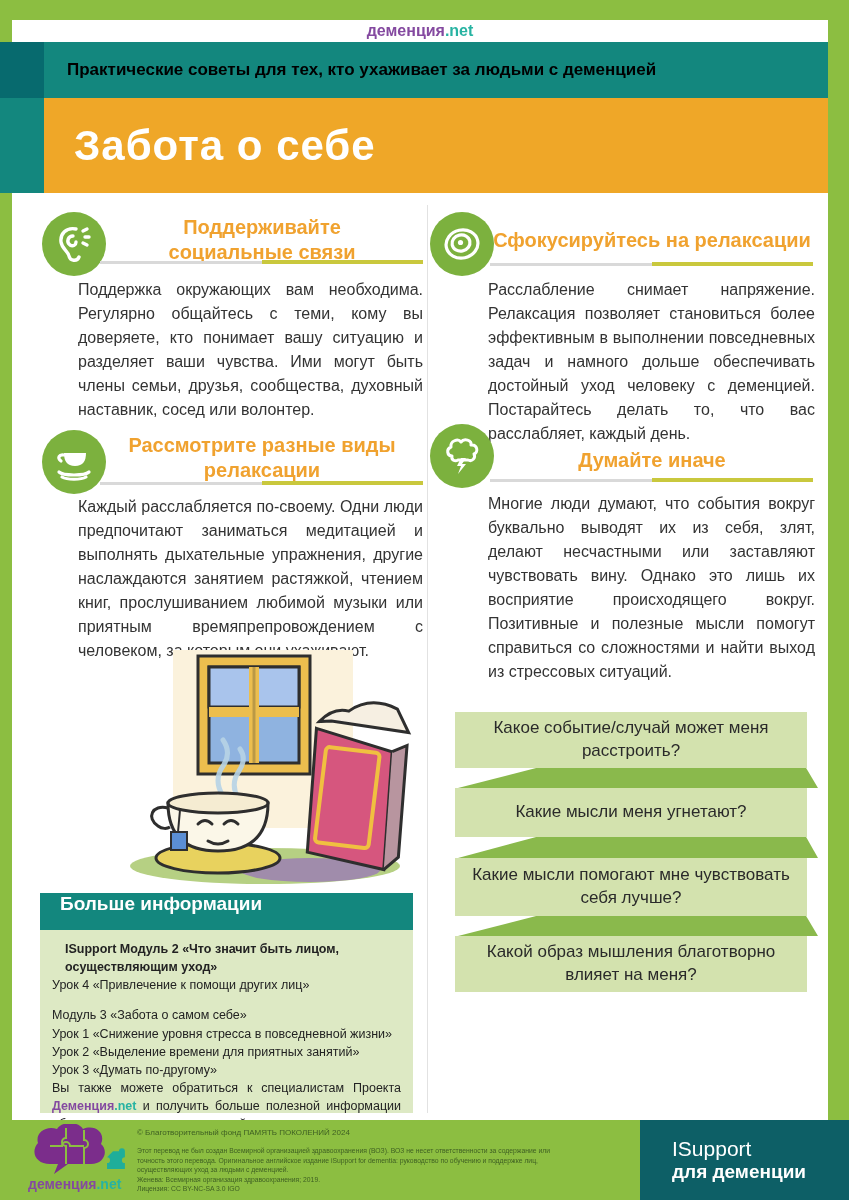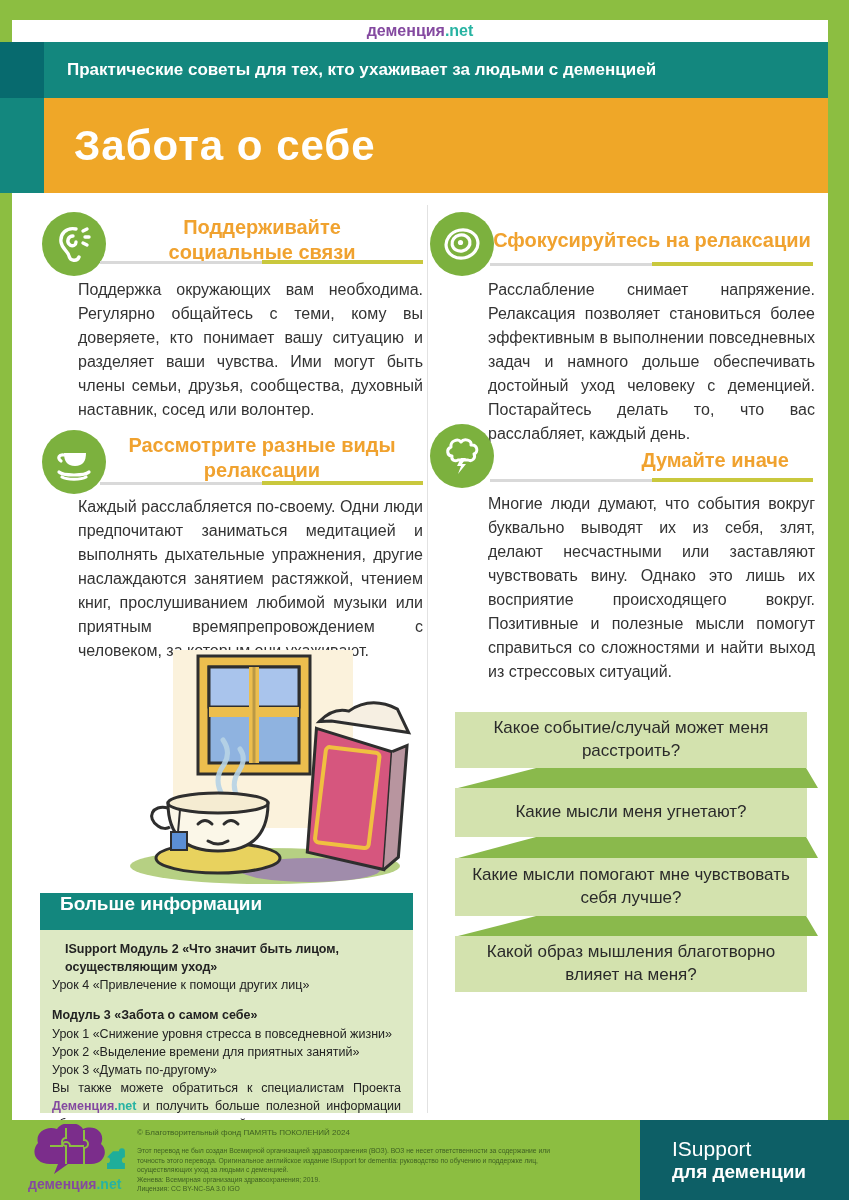--- a/index.html
+++ b/index.html
@@ -12,21 +12,21 @@
   *{margin:0;padding:0;box-sizing:border-box;}
   body{font-family:"Liberation Sans","DejaVu Sans",sans-serif;}
   #page{position:relative;width:849px;height:1200px;background:var(--green);overflow:hidden;}
   #card{position:absolute;left:12px;top:20px;width:816px;height:1100px;background:#ffffff;}
   
   .logo-bar{position:absolute;left:12px;top:20px;width:816px;height:22px;background:#fff;
     display:flex;align-items:center;justify-content:center;font-weight:bold;font-size:16px;}
   .brand-purple{color:var(--purple);}
   .brand-teal{color:var(--brand_teal);}
   .tagline-band{position:absolute;left:44px;top:42px;width:784px;height:56px;background:var(--teal);
-    display:flex;align-items:center;padding-left:23px;color:#ffffff;font-weight:bold;font-size:17px;}
+    display:flex;align-items:center;padding-left:23px;color:#000000;font-weight:bold;font-size:17px;}
   .accent-dark{position:absolute;left:0;top:42px;width:44px;height:56px;background:var(--teal_dark);}
   .title-band{position:absolute;left:44px;top:98px;width:784px;height:95px;background:var(--orange);
     display:flex;align-items:center;padding-left:30px;color:#fff;font-weight:bold;font-size:42px;letter-spacing:1px;}
   .accent-teal{position:absolute;left:0;top:98px;width:44px;height:95px;background:var(--teal);}
   
   .divider{position:absolute;left:427px;top:205px;width:1px;height:908px;background:#e2e2e2;}
   .icon-circle{position:absolute;width:64px;height:64px;border-radius:50%;background:var(--icon_green);
     display:flex;align-items:center;justify-content:center;}
   .sec-title{position:absolute;color:var(--heading_orange);font-weight:bold;font-size:20px;
     text-align:center;line-height:1.25;}
@@ -127,21 +127,21 @@
       <span class="y"></span>
     </div>
   <div class="body-text" style="left:78px;top:495px;width:345px;">Каждый расслабляется по-своему. Одни люди предпочитают заниматься медитацией и выполнять дыхательные упражнения, другие наслаждаются занятием растяжкой, чтением книг, прослушиванием любимой музыки или приятным времяпрепровождением с человеком, за которым они ухаживают.</div>
 
   <div class="icon-circle" style="left:430px;top:424px;">
     <svg width="44" height="44" viewBox="0 0 44 44" fill="none" stroke="#ffffff" stroke-width="3" stroke-linecap="round" stroke-linejoin="round">
       <path d="M12 22 c-5 0 -6 -7 -1 -9 c-1 -6 7 -9 10 -5 c3 -4 11 -2 10 3 c6 -1 8 7 3 9 c2 4 -2 8 -6 6 l-10 0 c-3 2 -7 0 -6 -4 z"></path>
       <path d="M21 24 l-4 8 h4 l-3 8 l8 -10 h-4 l4 -6 z" fill="#ffffff" stroke="none"></path>
     </svg>
   </div>
-  <div class="sec-title" style="left:467px;top:448px;width:322px;text-align:right;">Думайте иначе</div>
+  <div class="sec-title" style="left:491px;top:448px;width:322px;">Думайте иначе</div>
   <div class="rule" style="left:490px;top:478px;width:323px;">
       <span class="g"></span>
       <span class="y"></span>
     </div>
   <div class="body-text" style="left:488px;top:492px;width:327px;">Многие люди думают, что события вокруг буквально выводят их из себя, злят, делают несчастными или заставляют чувствовать вину. Однако это лишь их восприятие происходящего вокруг. Позитивные и полезные мысли помогут справиться со сложностями и найти выход из стрессовых ситуаций.</div>
 
   <div style="position:absolute;left:95px;top:648px;">
     <svg width="325" height="240" viewBox="0 0 325 240">
       <rect x="78" y="2" width="180" height="178" fill="#fbf2dc"></rect>
       <ellipse cx="170" cy="218" rx="135" ry="18" fill="#a9c86d" opacity="0.85"></ellipse>
@@ -187,21 +187,21 @@
   <div class="qfold" style="top:916px;height:20px;"></div>
   <div class="qbox" style="top:936px;height:56px;">Какой образ мышления благотворно влияет на меня?</div>
 
   <div class="info-head">
     <span>Больше информации</span>
   </div>
   <div class="info-box">
     <div style="font-weight:bold;margin-left:13px;">ISupport Модуль 2 «Что значит быть лицом, осуществляющим уход»</div>
     <div>Урок 4 «Привлечение к помощи других лиц»</div>
     <div class="blank"></div>
-    <div style="font-weight:bold;">Модуль 3 «Забота о самом себе»</div>
+    <div style="font-weight:normal;">Модуль 3 «Забота о самом себе»</div>
     <div>Урок 1 «Снижение уровня стресса в повседневной жизни»</div>
     <div>Урок 2 «Выделение времени для приятных занятий»</div>
     <div>Урок 3 «Думать по-другому»</div>
     <div class="contact"><span>Вы также можете обратиться к специалистам Проекта </span><span class="brand-purple" style="font-weight:bold;">Деменция</span><span class="brand-teal" style="font-weight:bold;">.net</span><span> и получить больше полезной информации об уходе за людьми с деменцией</span></div>
   </div>
 
   <div class="footer-band"></div>
 
   <div class="footer-logo">
     <svg width="104" height="52" viewBox="0 0 104 52">

